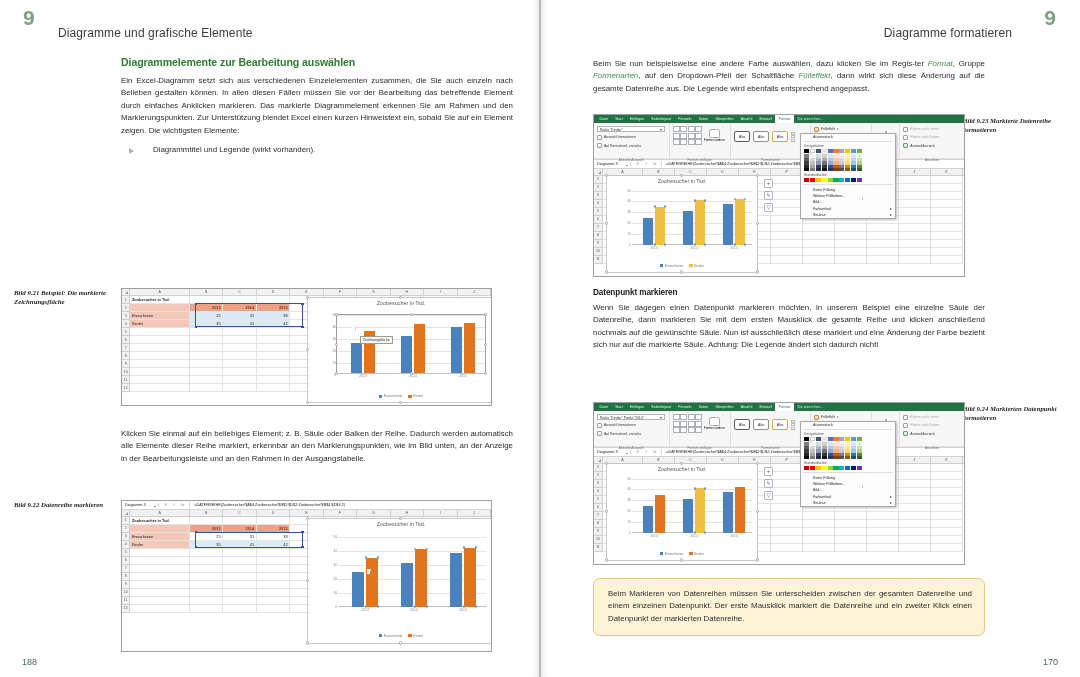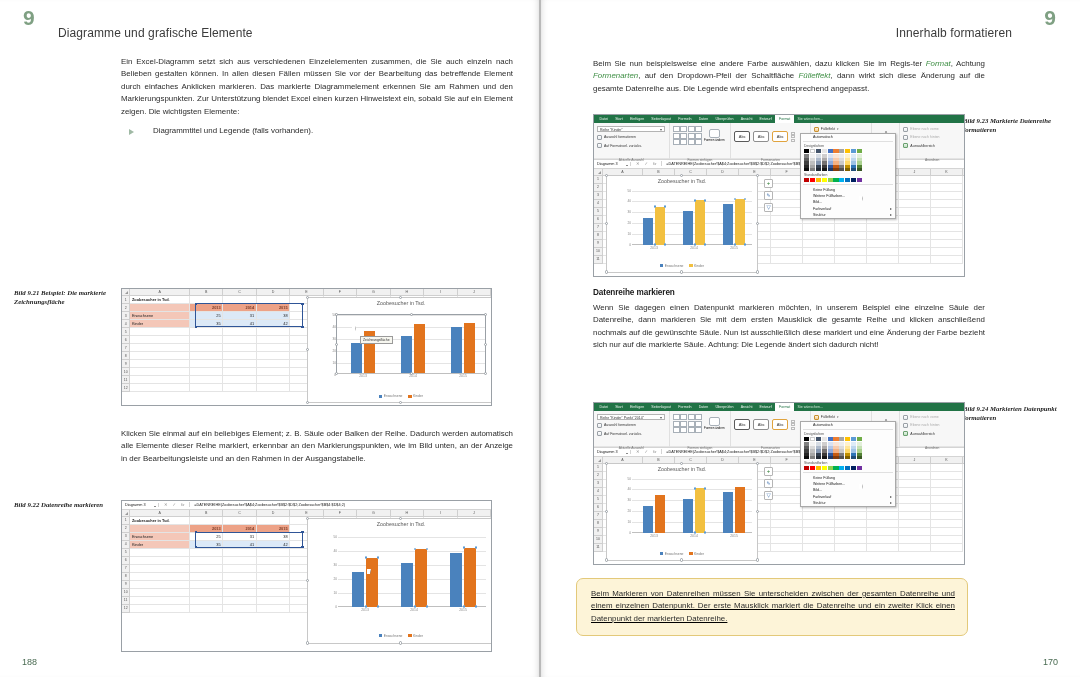--- a/index.html
+++ b/index.html
@@ -51,24 +51,23 @@
   
   .cap {
     position: absolute; font-family: "Liberation Serif", serif;
     font-style: italic; font-weight: bold; font-size: 6.8px; line-height: 9.4px; color: #1f1f1f;
   }
   .left .cap { left: 14px; width: 100px; }
   .right .cap { left: 423px; width: 106px; }
 
   
   .note {
-    position: absolute; left: 36px; width: 392px;
+    position: absolute; left: 53px; width: 392px;
     background: #fdf4d8; border: 1px solid #e3c97a; border-radius: 7px;
     padding: 9px 12px 10px 14px;
-    text-decoration: underline;
   }
   .note p { font-size: 7.9px; line-height: 12.4px; color: #2b2b2b; text-align: justify; }
 
   
   .shot { position: absolute; background: #fff; border: 1px solid #9aa0a6; overflow: hidden; }
 
   .xl-ribbon-tabs { display:flex; height: 8px; background:#217346; align-items:center; padding-left:2px;}
   .xl-ribbon-tabs .t { font-size:3.6px; color:#eaf3ec; padding:0 3.6px; line-height:8px; white-space:nowrap;}
   .xl-ribbon-tabs .t.sel { background:#fff; color:#217346; height:8px;}
   .xl-ribbon-tabs .t.tell { color:#cfe6d6; }
@@ -153,23 +152,24 @@
 </head>
 <body>
 
 <div class="spread">
 
   <div class="page left">
     <div class="rh-num">9</div>
     <div class="rh">Diagramme und grafische Elemente</div>
 
     <div style="position:absolute; left:121px; top:56px; width:392px;">
+      <h2 class="sec">Diagrammelemente zur Bearbeitung auswählen</h2>
       <p class="body">Ein Excel-Diagramm setzt sich aus verschiedenen Einzelelementen zusammen, die Sie auch einzeln nach Belieben gestalten können. In allen diesen Fällen müssen Sie vor der Bearbeitung das betreffende Element durch einfaches Anklicken markieren. Das markierte Diagrammelement erkennen Sie am Rahmen und den Markierungspunkten. Zur Unterstützung blendet Excel einen kurzen Hinweistext ein, sobald Sie auf ein Element zeigen. Die wichtigsten Elemente:</p>
       <ul class="bul">
-        <li>Diagrammtitel und Legende (falls vorhanden).</li>
+        <li>Diagrammtitel und Legende (wirkt vorhanden).</li>
       </ul>
     </div>
 
     <div class="cap" style="top:288px;">Bild 9.21 Beispiel: Die markierte Zeichnungsfläche</div>
 
     <div class="shot" style="left:121px; top:288px; width:371px; height:118px;">
       <div class="xl-sheet" style="height:118px;">
         <div class="xl-colhdr">
           <div class="corner"></div>
           <div class="ch" style="width:64px">A</div>
@@ -655,24 +655,24 @@
       </div>
     </div>
 
     <div class="pgnum">188</div>
   </div>
 
   <div class="gutter"></div>
 
   <div class="page right">
     <div class="rh-num">9</div>
-    <div class="rh">Innerhalb formatieren</div>
+    <div class="rh">Diagramme formatieren</div>
 
     <div style="position:absolute; left:53px; top:58px; width:392px;">
-      <p class="body"><span>Beim Sie nun beispielsweise eine andere Farbe auswählen, dazu klicken Sie im Regis-ter </span><i>Format</i><span>, Achtung </span><i>Formenarten</i><span>, auf den Dropdown-Pfeil der Schaltfläche </span><i>Fülleffekt</i><span>, dann wirkt sich diese Änderung auf die gesamte Datenreihe aus. Die Legende wird ebenfalls entsprechend angepasst.</span></p>
+      <p class="body"><span>Beim Sie nun beispielsweise eine andere Farbe auswählen, dazu klicken Sie im Regis-ter </span><i>Format</i><span>, Gruppe </span><i>Formenarten</i><span>, auf den Dropdown-Pfeil der Schaltfläche </span><i>Fülleffekt</i><span>, dann wirkt sich diese Änderung auf die gesamte Datenreihe aus. Die Legende wird ebenfalls entsprechend angepasst.</span></p>
     </div>
 
     <div class="cap" style="top:116px;">Bild 9.23 Markierte Datenreihe formatieren</div>
 
     <div class="shot" style="left:53px; top:114px; width:372px; height:163px;">
       <div class="xl-ribbon-tabs">
         <div class="t">Datei</div>
         <div class="t">Start</div>
         <div class="t">Einfügen</div>
         <div class="t">Seitenlayout</div>
@@ -1112,21 +1112,21 @@
         <div class="item">Keine Füllung</div>
         <div class="item">Weitere Füllfarben...</div>
         <div class="item">Bild...</div>
         <div class="item arrow">Farbverlauf</div>
         <div class="item arrow">Struktur</div>
         <div class="mousecur" style="left:58px; top:62px;"></div>
       </div>
     </div>
 
     <div style="position:absolute; left:53px; top:288px; width:392px;">
-      <h3 class="sub">Datenreihe markieren</h3>
+      <h3 class="sub">Datenpunkt markieren</h3>
       <p class="body">Wenn Sie dagegen einen Datenpunkt markieren möchten, in unserem Beispiel eine einzelne Säule der Datenreihe, dann markieren Sie mit dem ersten Mausklick die gesamte Reihe und klicken anschließend nochmals auf die gewünschte Säule. Nun ist ausschließlich diese markiert und eine Änderung der Farbe bezieht sich nur auf die markierte Säule. Achtung: Die Legende ändert sich dadurch nicht!</p>
     </div>
 
     <div class="cap" style="top:404px;">Bild 9.24 Markierten Datenpunkt formatieren</div>
 
     <div class="shot" style="left:53px; top:402px; width:372px; height:163px;">
       <div class="xl-ribbon-tabs">
         <div class="t">Datei</div>
         <div class="t">Start</div>
         <div class="t">Einfügen</div>

